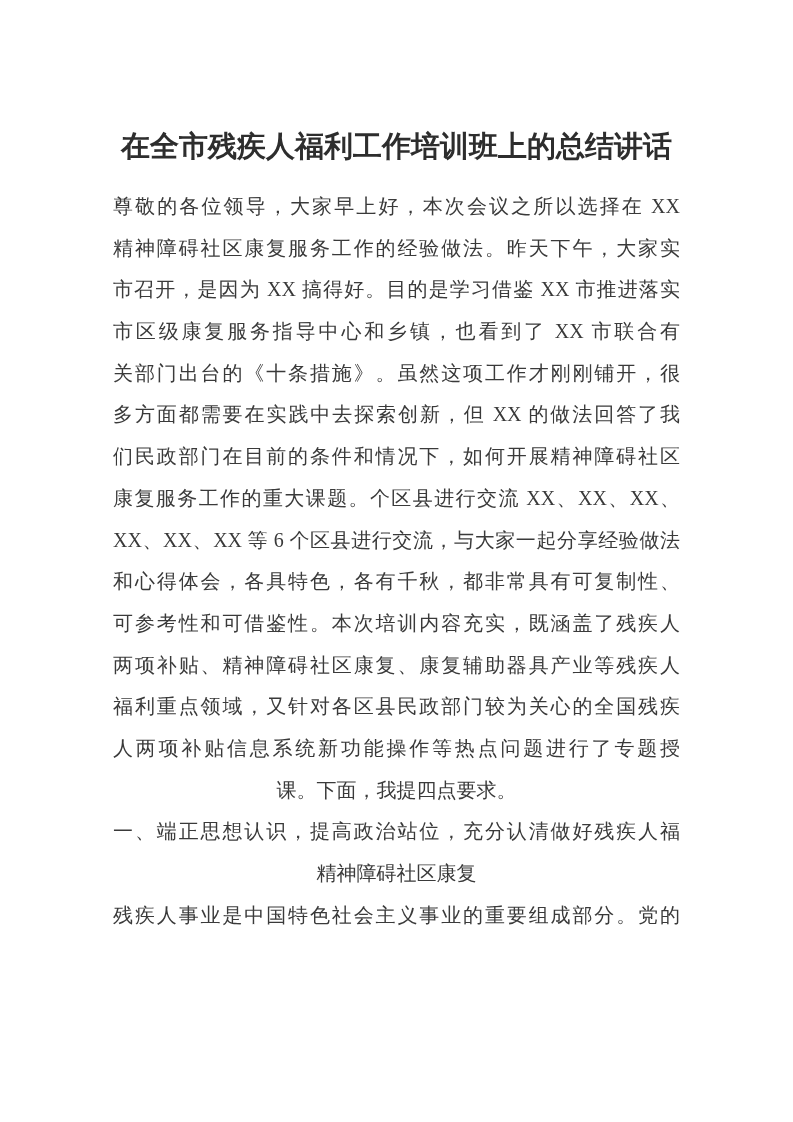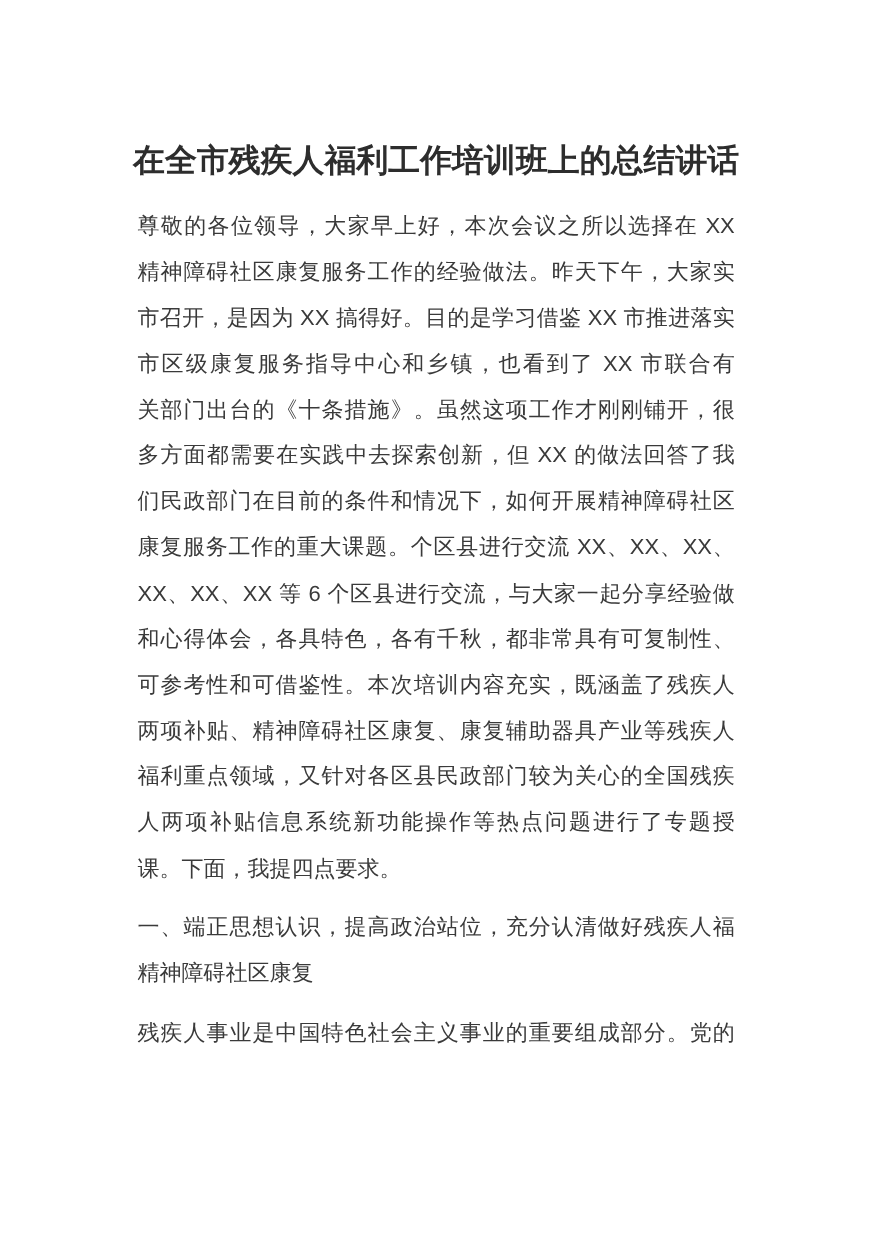--- a/index.html
+++ b/index.html
@@ -4,46 +4,46 @@
 <style>
   html, body { margin: 0; padding: 0; background: #ffffff; }
   .page {
     position: relative;
     width: 793px;
     height: 1122px;
     margin: 0 auto;
     background: #ffffff;
     box-sizing: border-box;
     padding: 118px 113px 0 113px;
-    font-family: Liberation Sans, sans-serif;
+    font-family: Liberation Serif, serif;
     color: #3a3a3a;
     overflow: hidden;
   }
   .doc-title {
     font-size: 29px;
     font-weight: bold;
     line-height: 56px;
     text-align: center;
     color: #2d2d2d;
     margin: 0 0 12px 0;
   }
   .body-text {
     font-size: 20px;
     line-height: 41.7px;
   }
-  .para { margin: 12px; }
+  .para { margin: 0; }
   .line {
     text-align: justify;
     text-align-last: justify;
     height: 41.7px;
     overflow: hidden;
     white-space: normal;
   }
   .line.last {
-    text-align: left;
+    text-align: center;
     text-align-last: auto;
   }
 </style>
 </head>
 <body>
 
 <div class="page">
 
   <h1 class="doc-title">在全市残疾人福利工作培训班上的总结讲话</h1>
 

